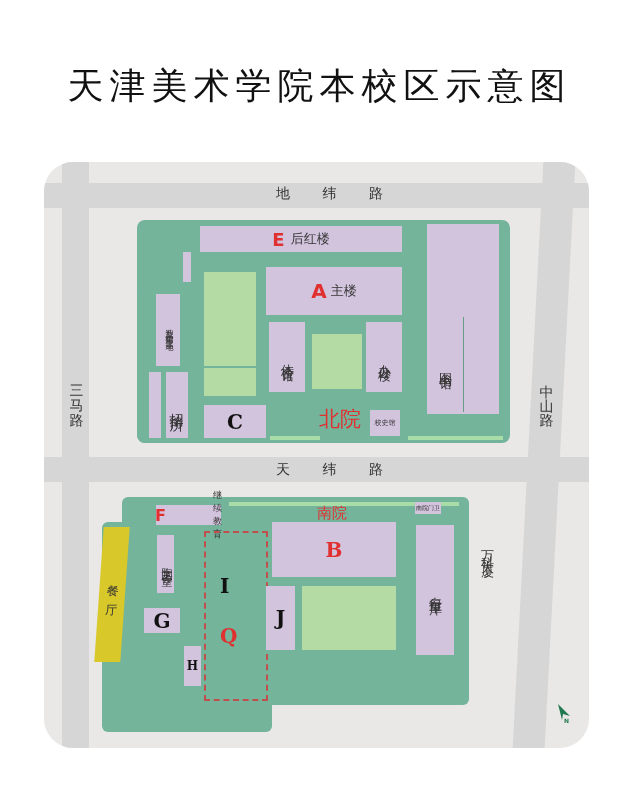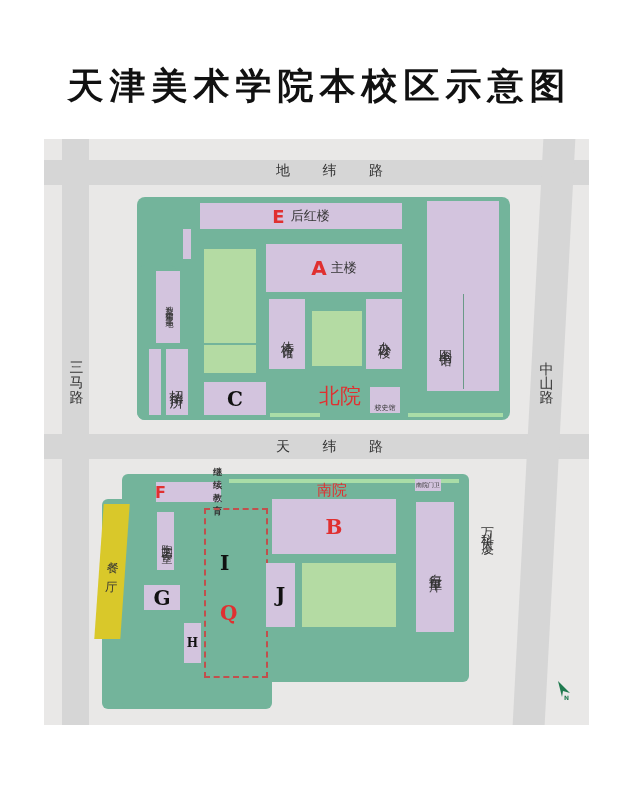--- a/index.html
+++ b/index.html
@@ -1,18 +1,18 @@
 <!DOCTYPE html>
 <html><head>
 <meta charset="utf-8">
 <style>
   html,body{margin:0;padding:0;background:#fff;}
   body{width:639px;height:802px;position:relative;overflow:hidden;font-family:"DejaVu Sans",sans-serif;}
-  .title{position:absolute;left:0;top:62px;width:639px;text-align:center;font-family:"DejaVu Serif",serif;font-weight:bold;font-size:36px;letter-spacing:6px;color:#111;}
-  .map{position:absolute;left:44px;top:139px;width:545px;height:586px;background:#e9e8e7;overflow:hidden;}
+  .title{position:absolute;left:0;top:62px;width:639px;text-align:center;font-family:"DejaVu Serif",serif;font-weight:normal;font-size:36px;letter-spacing:6px;color:#111;}
+  .map{position:absolute;left:44px;top:162px;width:545px;height:586px;background:#e9e8e7;overflow:hidden;border-radius:29px;}
   .road{position:absolute;background:#d6d6d6;}
   .rtext{position:absolute;color:#333;font-size:14px;font-family:"DejaVu Serif",serif;}
   .campus{position:absolute;background:#73b49b;}
   .bld{position:absolute;background:#d3c4de;display:flex;align-items:center;justify-content:center;color:#333;font-size:13px;}
   .vert{writing-mode:vertical-rl;letter-spacing:2px;}
   .green{position:absolute;background:#b4dba3;}
   .red{color:#e03030;font-weight:bold;}
   .letter{font-family:"DejaVu Serif",serif;font-weight:bold;font-size:20px;color:#111;}
   .dash{position:absolute;border:2px dashed #c0504d;}
   .stripe{position:absolute;background:#a9dda7;height:4px;}
@@ -63,36 +63,36 @@
       <span>造型基础写生基地</span>
     </div>
   <div class="bld" style="left:105px;top:210px;width:12px;height:66px;"></div>
   <div class="bld vert" style="left:122px;top:210px;width:22px;height:66px;font-size:14px;">
       <span>招待所</span>
     </div>
   <div class="bld" style="left:160px;top:243px;width:62px;height:33px;">
       <span class="letter">C</span>
     </div>
   <div class="red" style="position:absolute;left:275px;top:243px;font-size:21px;font-weight:normal;">北院</div>
-  <div class="bld" style="left:326px;top:248px;width:30px;height:26px;font-size:7px;align-items:flex-end;">
+  <div class="bld" style="left:326px;top:248px;width:30px;height:26px;font-size:7px;">
       <span>校史馆</span>
     </div>
   <div class="stripe" style="left:226px;top:274px;width:50px;"></div>
   <div class="stripe" style="left:364px;top:274px;width:95px;"></div>
 
   <div class="campus" style="left:78px;top:335px;width:347px;height:208px;border-radius:6px;"></div>
   <div class="campus" style="left:58px;top:360px;width:30px;height:210px;border-radius:6px 0 0 6px;"></div>
   <div class="campus" style="left:78px;top:530px;width:150px;height:40px;border-radius:0 0 6px 6px;"></div>
   <div class="stripe" style="left:185px;top:340px;width:230px;"></div>
   <div style="position:absolute;left:55px;top:365px;width:26px;height:135px;background:#d9c82a;transform:skewX(-4deg);display:flex;align-items:center;justify-content:center;">
       <span class="vert" style="font-size:12px;letter-spacing:20px;color:#333;">餐厅</span>
     </div>
   <div class="bld" style="left:112px;top:343px;width:65px;height:20px;font-size:9px;">
       <span class="red" style="font-size:16px;margin-right:2px;">F</span>
-      <span style="font-weight:bold;margin-left:45px;">继续教育</span>
+      <span style="font-weight:normal;margin-left:45px;">继续教育</span>
     </div>
   <div class="bld vert" style="left:113px;top:373px;width:17px;height:58px;font-size:11px;">
       <span>陶艺工作室</span>
     </div>
   <div class="bld" style="left:100px;top:446px;width:36px;height:25px;">
       <span class="letter">G</span>
     </div>
   <div class="bld" style="left:140px;top:484px;width:17px;height:40px;">
       <span class="letter" style="font-size:12px;">H</span>
     </div>

